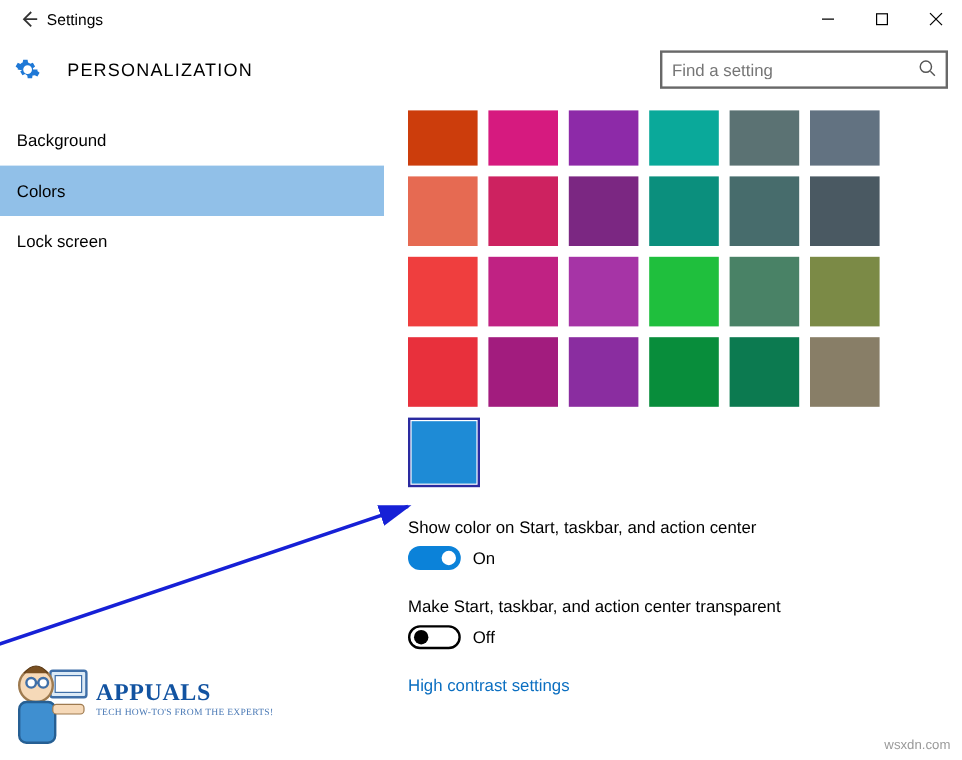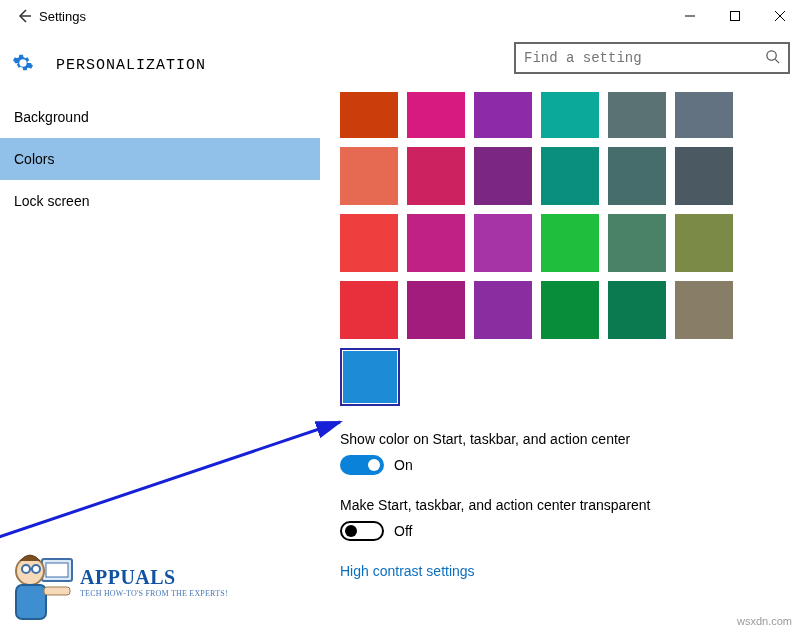--- a/index.html
+++ b/index.html
@@ -35,38 +35,37 @@
       display: flex;
     }
     .win-controls .wbtn {
       width: 45px; height: 32px;
       display: flex; align-items: center; justify-content: center;
       font-size: 14px;
       cursor: pointer;
     }
     .header-row {
       display: flex;
-      align-items: flex-end;
+      align-items: center;
       padding: 10px 12px 18px 12px;
-      font-family: Liberation Mono, monospace;
     }
     .gear {
       width: 22px; height: 22px;
       color: #1e78d6;
       display: flex; align-items: center; justify-content: center;
     }
     .page-title {
       font-size: 15px;
       font-weight: 400;
       letter-spacing: 1px;
       margin-left: 22px;
     }
     .search-box {
       margin-left: auto;
-      width: 276px;
+      width: 240px;
       height: 32px;
       border: 2px solid #686868;
       display: flex;
       align-items: center;
       padding: 0 8px;
       background: #fff;
     }
     .search-box input {
       border: none;
       outline: none;

